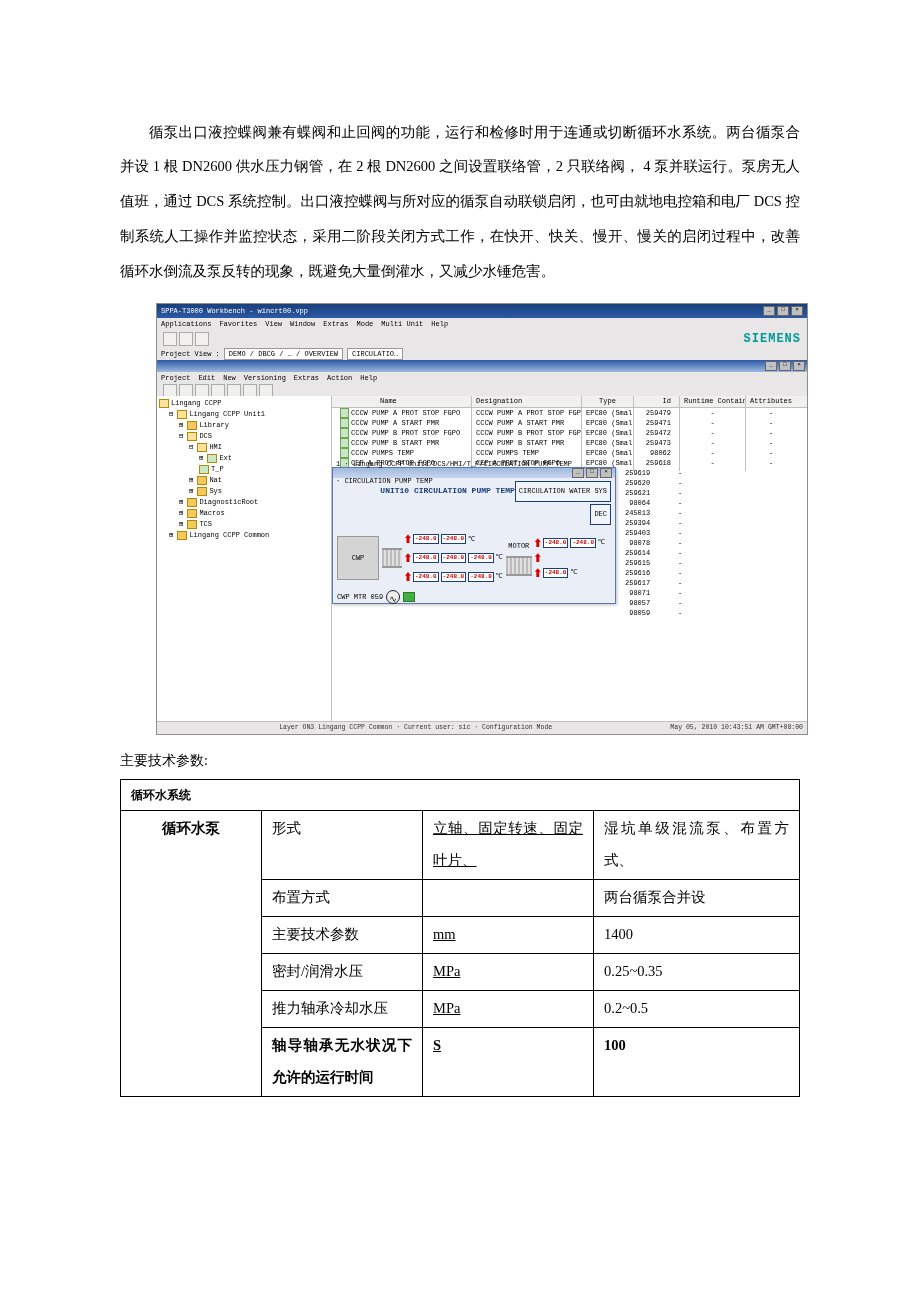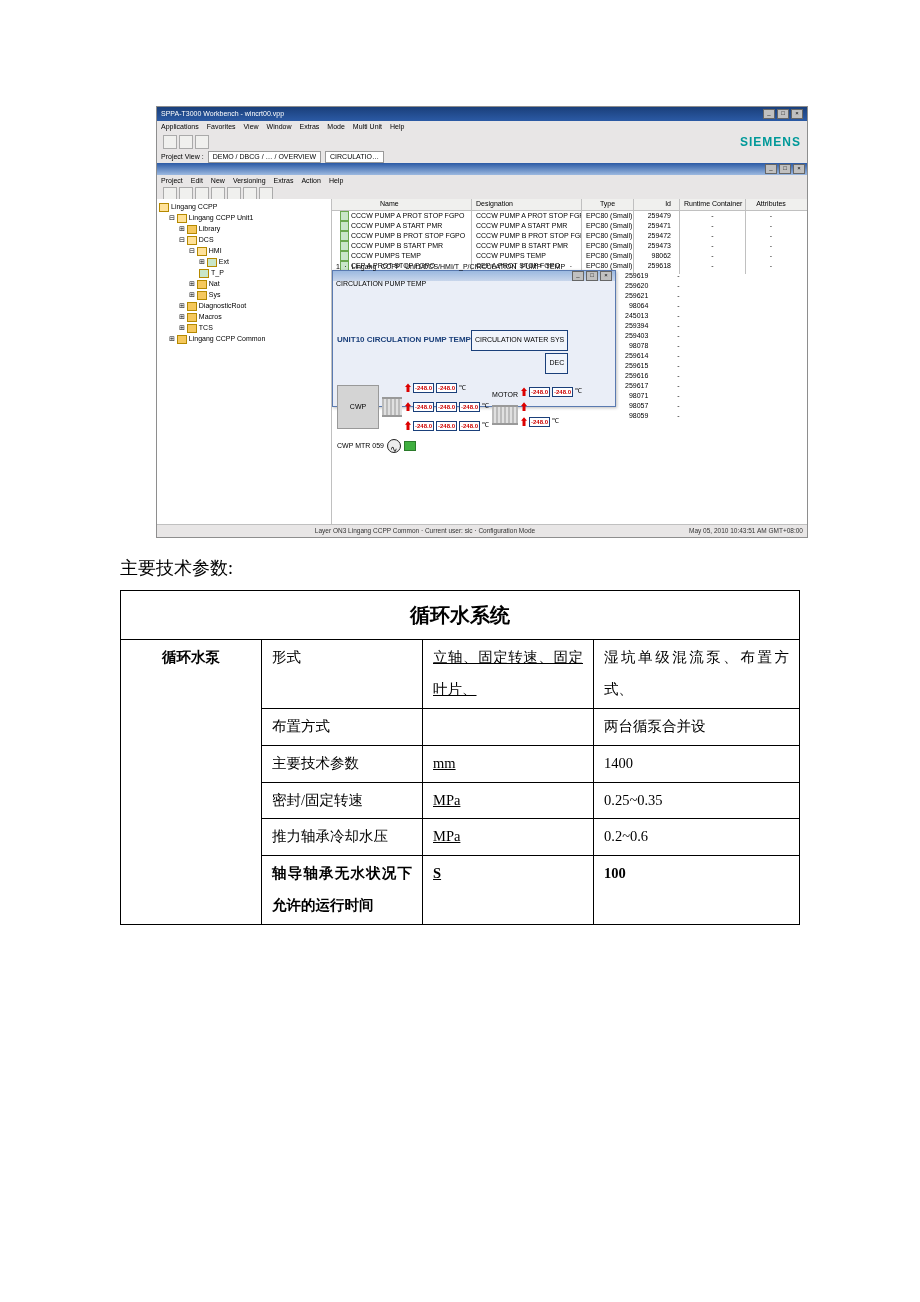--- a/index.html
+++ b/index.html
@@ -22,21 +22,21 @@
     word-break: break-all;
   }
   .screenshot-wrap {
     margin: 6px 0 12px 36px;
   }
   .screenshot {
     width: 650px;
     height: 430px;
     border: 1px solid #8e8e8e;
     position: relative;
-    font-family: Liberation Sans, sans-serif;
+    font-family: Liberation Mono, monospace;
     font-size: 8px;
     background: #c2410c;
     color: #000;
     overflow: hidden;
   }
   .titlebar {
     height: 12px;
     background: linear-gradient(#1a3f7a, #2b5aa5);
     color: #fff;
     font-size: 7px;
@@ -316,59 +316,60 @@
     background: #e8e6e6;
     border-top: 1px solid #c0c0c0;
     font-size: 6.5px;
     display: flex;
     align-items: center;
     justify-content: space-between;
     padding: 0 4px;
     color: #333;
   }
   .section-label {
-    font-size: 18px;
+    font-size: 14px;
     line-height: 2;
     margin-top: 6px;
   }
   table.spec {
     border-collapse: collapse;
     width: 100%;
     margin-top: 4px;
     font-size: 14.5px;
     line-height: 2.2;
   }
   table.spec th, table.spec td {
     border: 1px solid #000;
     padding: 2px 10px;
     vertical-align: top;
   }
   table.spec .title-row td {
-    text-align: center;
+    text-align: left;
     font-family: "SimHei", sans-serif;
     font-weight: bold;
-    font-size: 20px;
+    font-size: 12px;
   }
   table.spec .rowhead {
     text-align: center;
     font-family: "SimHei", sans-serif;
     font-weight: bold;
     width: 120px;
   }
   table.spec .col2 { width: 140px; }
   table.spec .col3 { width: 150px; text-decoration: underline; }
   table.spec .bold-row td, table.spec .bold-row th {
     font-weight: bold;
   }
 </style>
 </head>
 <body>
 
 <div class="page">
 
+  <p class="para-indent">循泵出口液控蝶阀兼有蝶阀和止回阀的功能，运行和检修时用于连通或切断循环水系统。两台循泵合并设 1 根 DN2600 供水压力钢管，在 2 根 DN2600 之间设置联络管，2 只联络阀， 4 泵并联运行。泵房无人值班，通过 DCS 系统控制。出口液控蝶阀与所对应的循泵自动联锁启闭，也可由就地电控箱和电厂 DCS 控制系统人工操作并监控状态，采用二阶段关闭方式工作，在快开、快关、慢开、慢关的启闭过程中，改善循环水倒流及泵反转的现象，既避免大量倒灌水，又减少水锤危害。</p>
 
   <div class="screenshot-wrap">
     <div class="screenshot">
 
       <div class="titlebar">
         <span>SPPA-T3000 Workbench - wincrt00.vpp</span>
         <div class="win-controls">
           <div class="win-btn">_</div>
           <div class="win-btn">□</div>
           <div class="win-btn">×</div>
@@ -512,21 +513,21 @@
           <div class="popup-window">
             <div class="popup-title">
               <span>1 · Lingang CCPP Unit1/DCS/HMI/T_P/CIRCULATION PUMP TEMP · CIRCULATION PUMP TEMP</span>
               <div class="win-controls">
                 <div class="win-btn">_</div>
                 <div class="win-btn">□</div>
                 <div class="win-btn">×</div>
               </div>
             </div>
             <div class="popup-body">
-              <div style="display:flex;justify-content:flex-start;align-items:flex-start;margin-top:46px;">
+              <div style="display:flex;justify-content:flex-end;align-items:flex-start;">
                 <span class="popup-heading">UNIT10 CIRCULATION PUMP TEMP</span>
                 <div style="text-align:right;">
                   <div class="button-box">CIRCULATION WATER SYS</div><br>
                   <div class="button-box" style="margin-top:2px;">DEC</div>
                 </div>
               </div>
 
               <div class="diagram-row">
                 <div class="cwp-box">CWP</div>
                 <div class="coupling"></div>
@@ -627,28 +628,28 @@
           <td class="col2">布置方式</td>
           <td class="col3"></td>
           <td>两台循泵合并设</td>
         </tr>
         <tr>
           <td class="col2">主要技术参数</td>
           <td class="col3">mm</td>
           <td>1400</td>
         </tr>
         <tr>
-          <td class="col2">密封/固定转速</td>
+          <td class="col2">密封/润滑水压</td>
           <td class="col3">MPa</td>
           <td>0.25~0.35</td>
         </tr>
         <tr>
           <td class="col2">推力轴承冷却水压</td>
           <td class="col3">MPa</td>
-          <td>0.2~0.6</td>
+          <td>0.2~0.5</td>
         </tr>
         <tr class="bold-row">
           <td class="col2">轴导轴承无水状况下允许的运行时间</td>
           <td class="col3">S</td>
           <td>100</td>
         </tr>
       </tbody>
   </table>
 
 </div>

